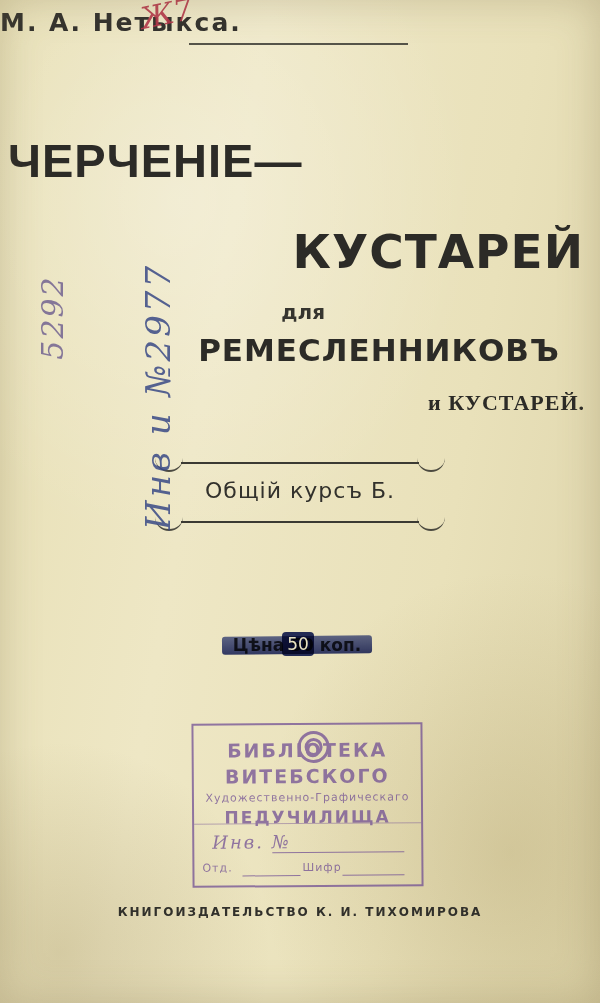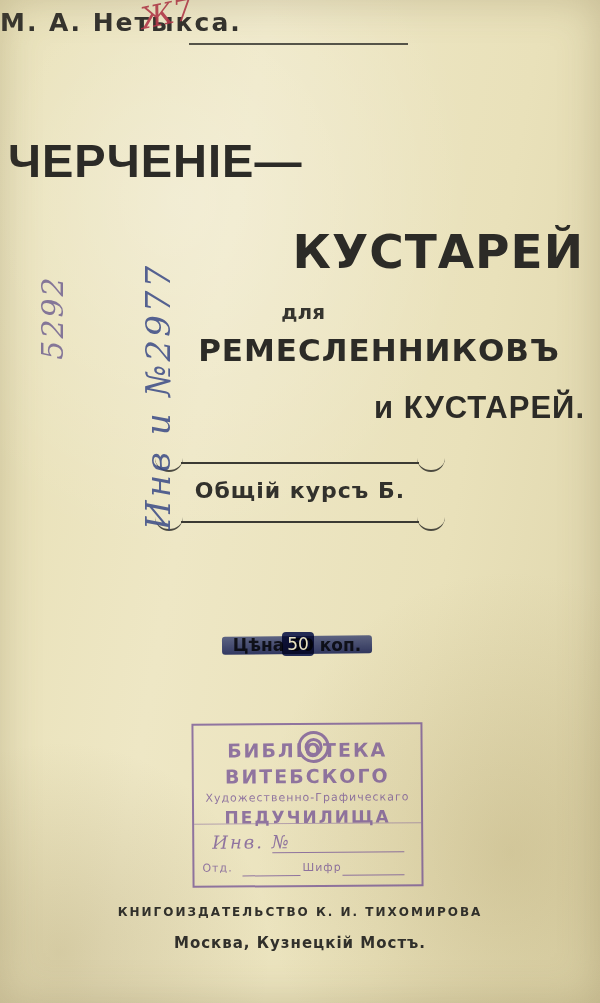--- a/index.html
+++ b/index.html
@@ -113,25 +113,25 @@
     font-family: "DejaVu Sans", sans-serif;
     white-space: nowrap;
     padding-left: 20px;
   }
   .title4 {
     position: absolute;
     top: 390px;
     left: 0;
     width: 585px;
     text-align: right;
-    font-size: 31px;
+    font-size: 22px;
     font-weight: bold;
     letter-spacing: 1px;
     color: #2c2b27;
-    font-family: Liberation Sans, sans-serif;
+    font-family: Liberation Serif, serif;
     white-space: nowrap;
   }
 
   
   .orn {
     position: absolute;
     left: 155px;
     width: 290px;
     height: 14px;
   }
@@ -160,21 +160,21 @@
   .orn1 { top: 456px; }
   .orn2 { top: 515px; }
 
   .course {
     position: absolute;
     top: 478px;
     left: 0;
     width: 100%;
     text-align: center;
     font-size: 22px;
-    font-weight: bold;
+    font-weight: normal;
     letter-spacing: 1px;
     color: #32312c;
     font-family: "DejaVu Sans", sans-serif;
   }
 
   .atlas {
     position: absolute;
     top: 559px;
     left: 0;
     width: 100%;
@@ -429,21 +429,20 @@
       <div class="hrule"></div>
       <div class="line l5">Инв. №</div>
       <div class="rule-a"></div>
       <div class="line l6">Отд.</div>
       <div class="line l6" style="padding-left:108px;">Шифр</div>
       <div class="rule-b"></div>
       <div class="rule-c"></div>
     </div>
 
     <div class="pub">КНИГОИЗДАТЕЛЬСТВО К. И. ТИХОМИРОВА</div>
-    <div class="place">Москва, Кузнецкій Мостъ.</div>
     <div class="year">1911.</div>
 
     <div class="hw-red">Ж7</div>
     <div class="hw-left">Инв и №2977</div>
     <div class="hw-left-num">5292</div>
   </div>
 
   <div class="paper-edge"></div>
 </div>
 

